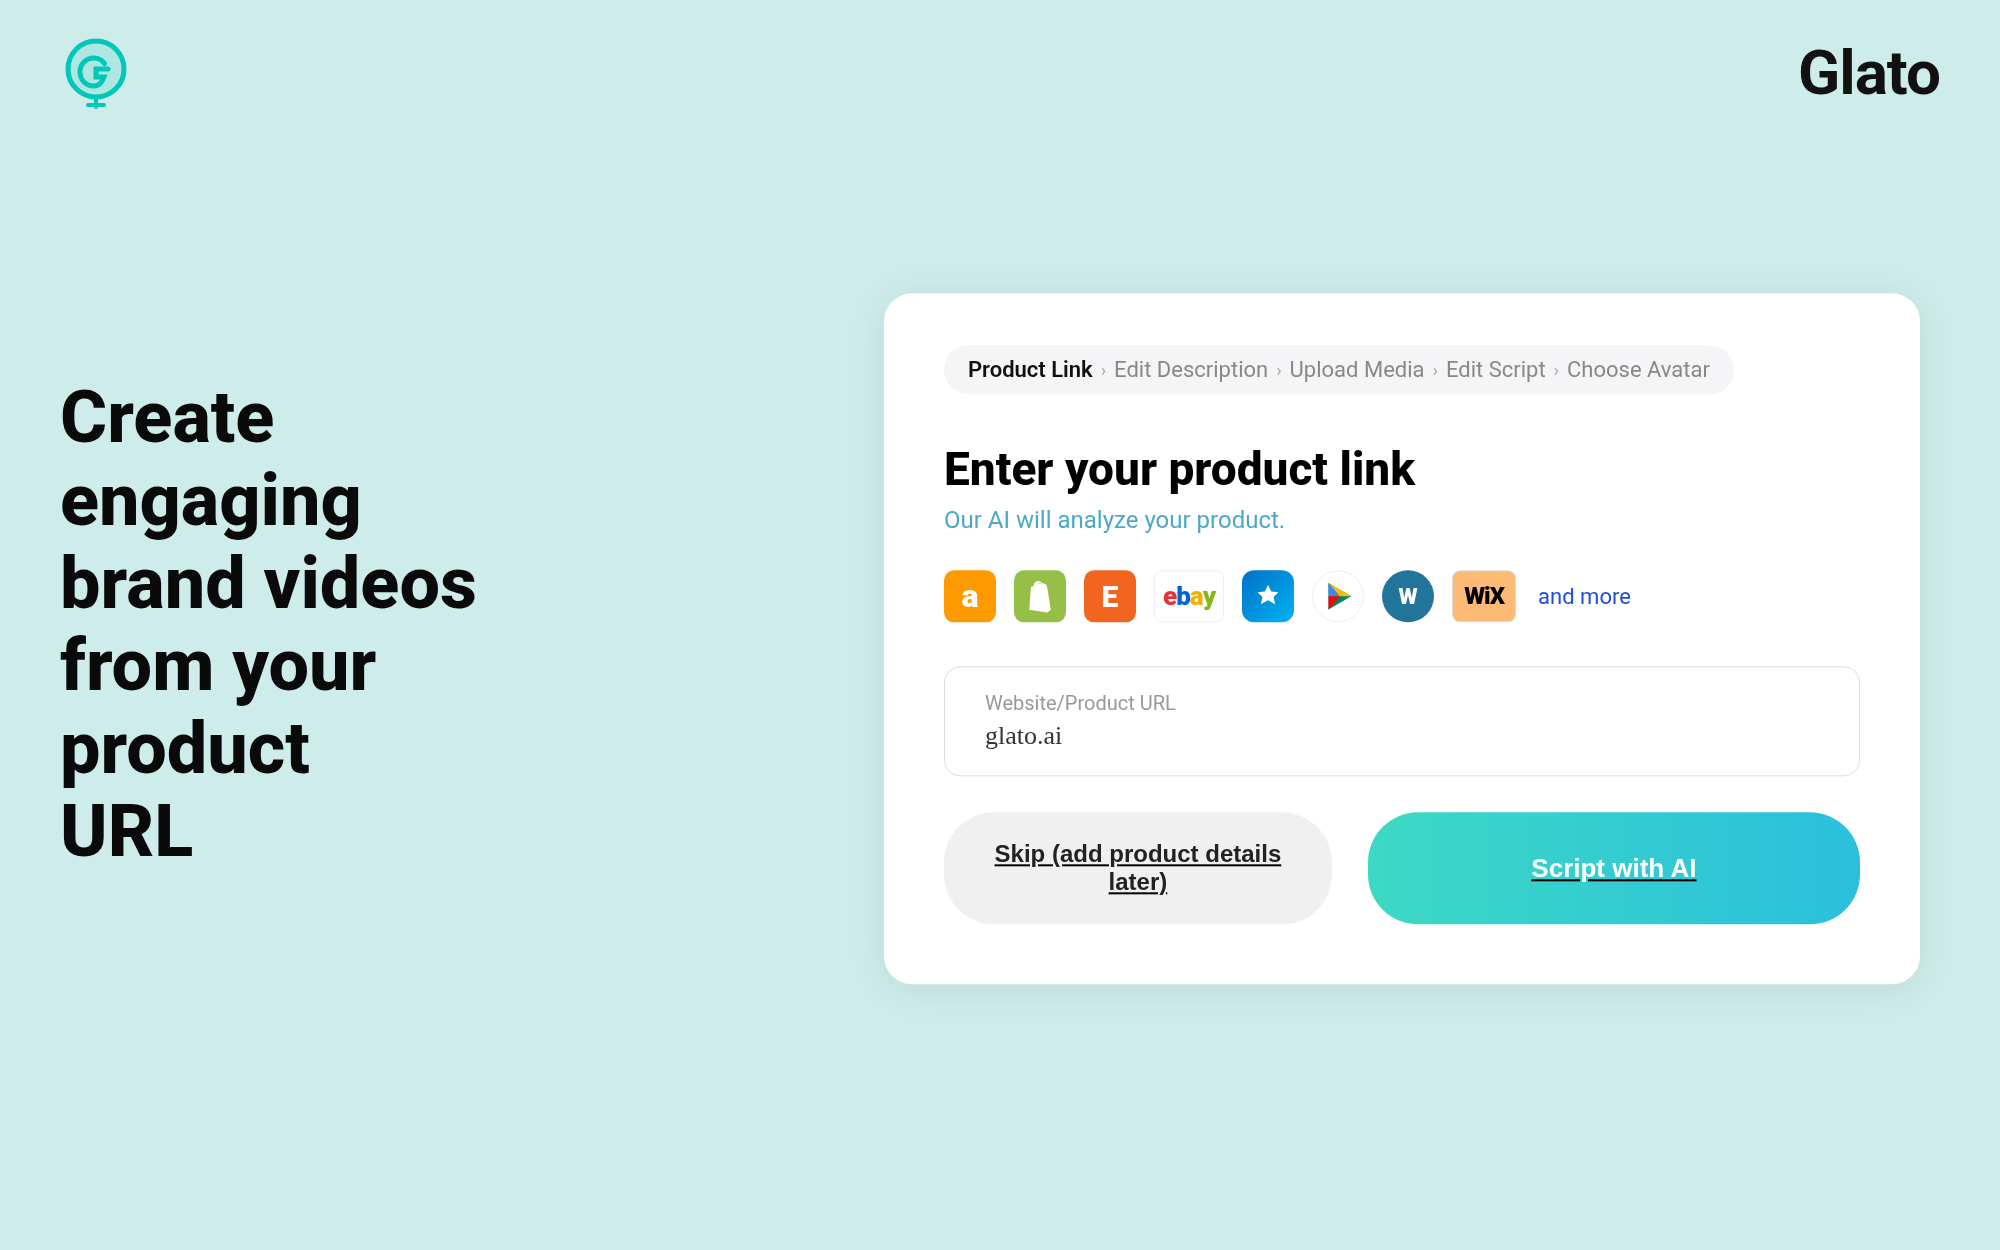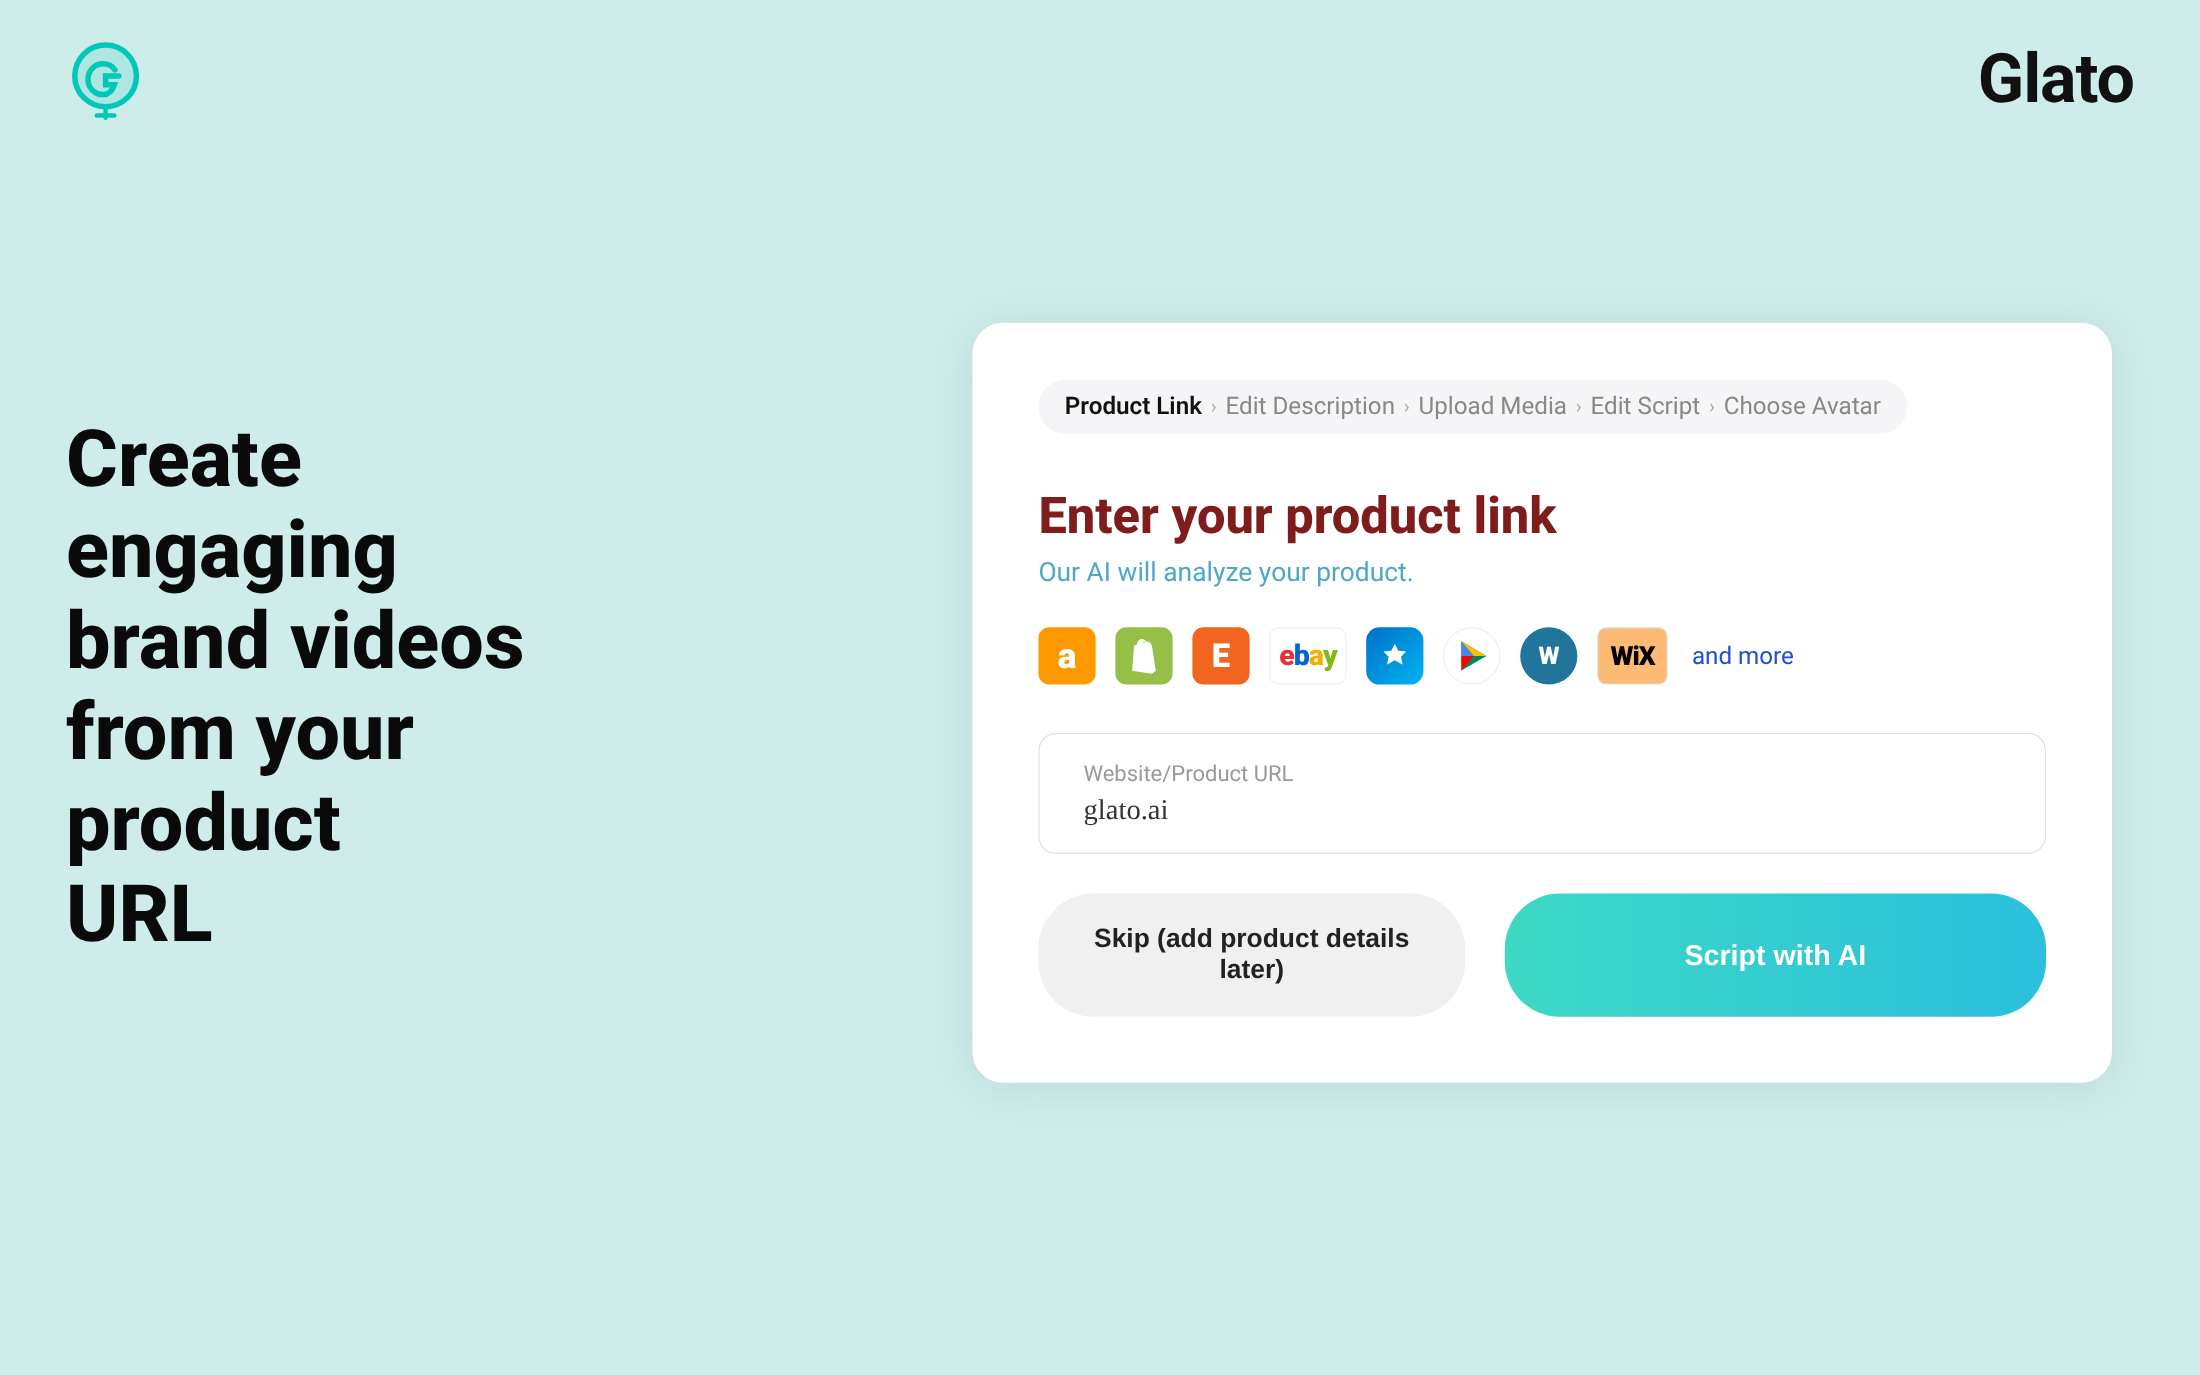--- a/index.html
+++ b/index.html
@@ -99,21 +99,21 @@
     .breadcrumb-chevron {
       color: #aaa;
       font-size: 18px;
       margin: 0 2px;
     }
 
     
     .form-title {
       font-size: 46px;
       font-weight: 800;
-      color: #7f1d1d;
+      color: #000000;
       margin-bottom: 10px;
     }
 
     .form-subtitle {
       font-size: 24px;
       color: #4da8c7;
       margin-bottom: 36px;
     }
 
     
@@ -171,20 +171,21 @@
     .url-value {
       font-size: 26px;
       color: #333;
       font-family: Liberation Serif, serif;
     }
 
     
     .buttons-row {
       display: flex;
       gap: 36px;
+      text-decoration: underline;
     }
 
     .btn-skip {
       flex: 1;
       background: #f0f0f0;
       border: none;
       border-radius: 50px;
       padding: 28px 20px;
       font-size: 24px;
       font-weight: 600;

